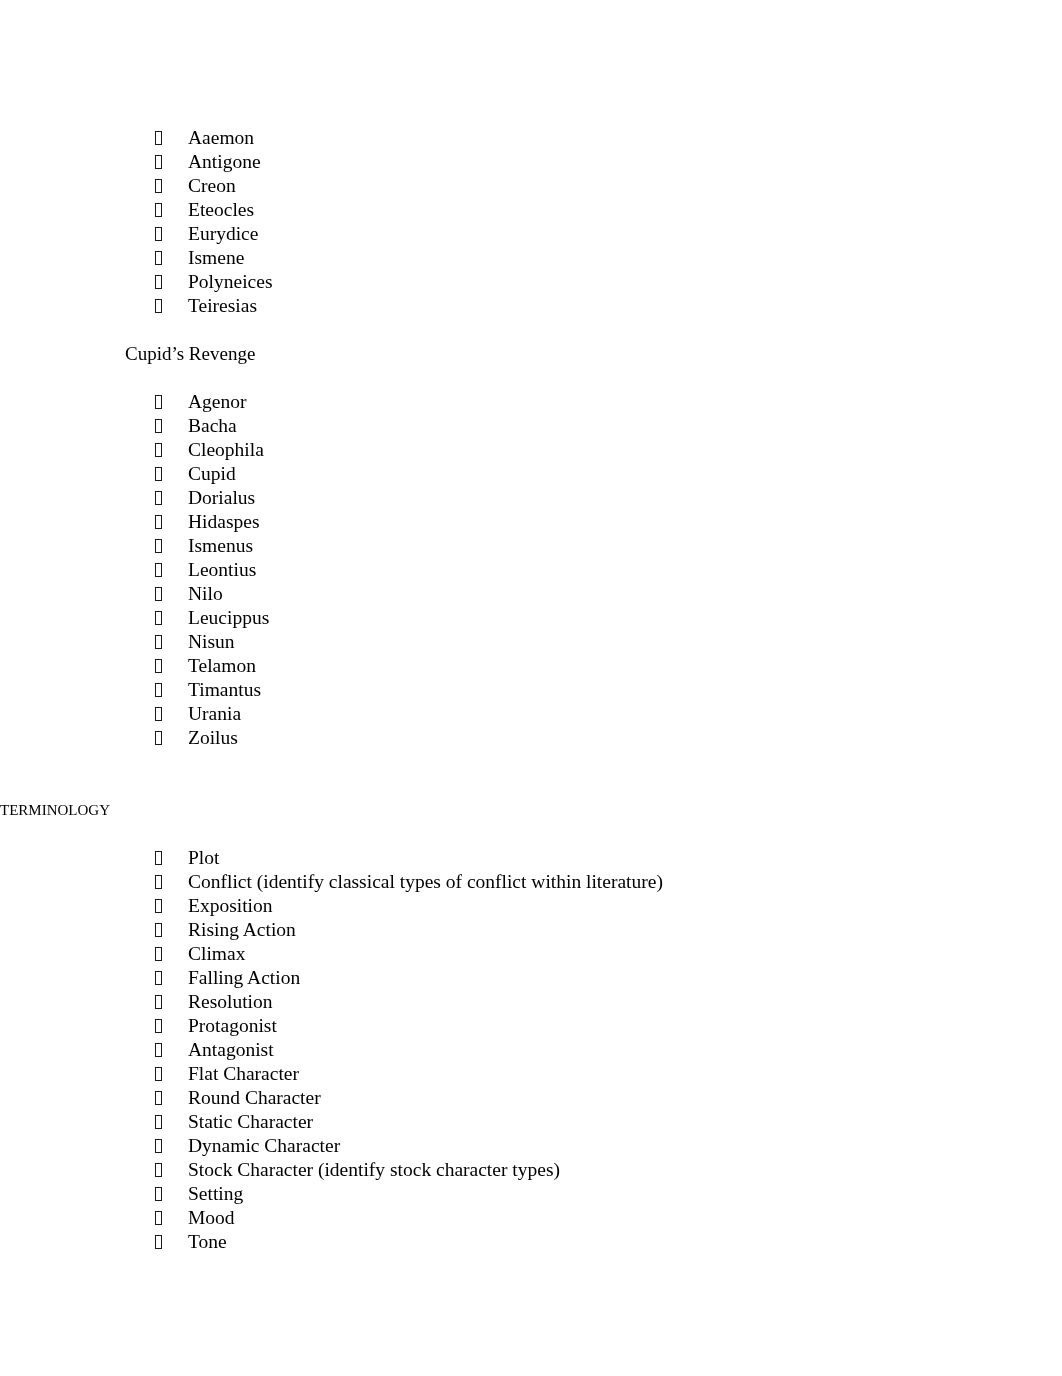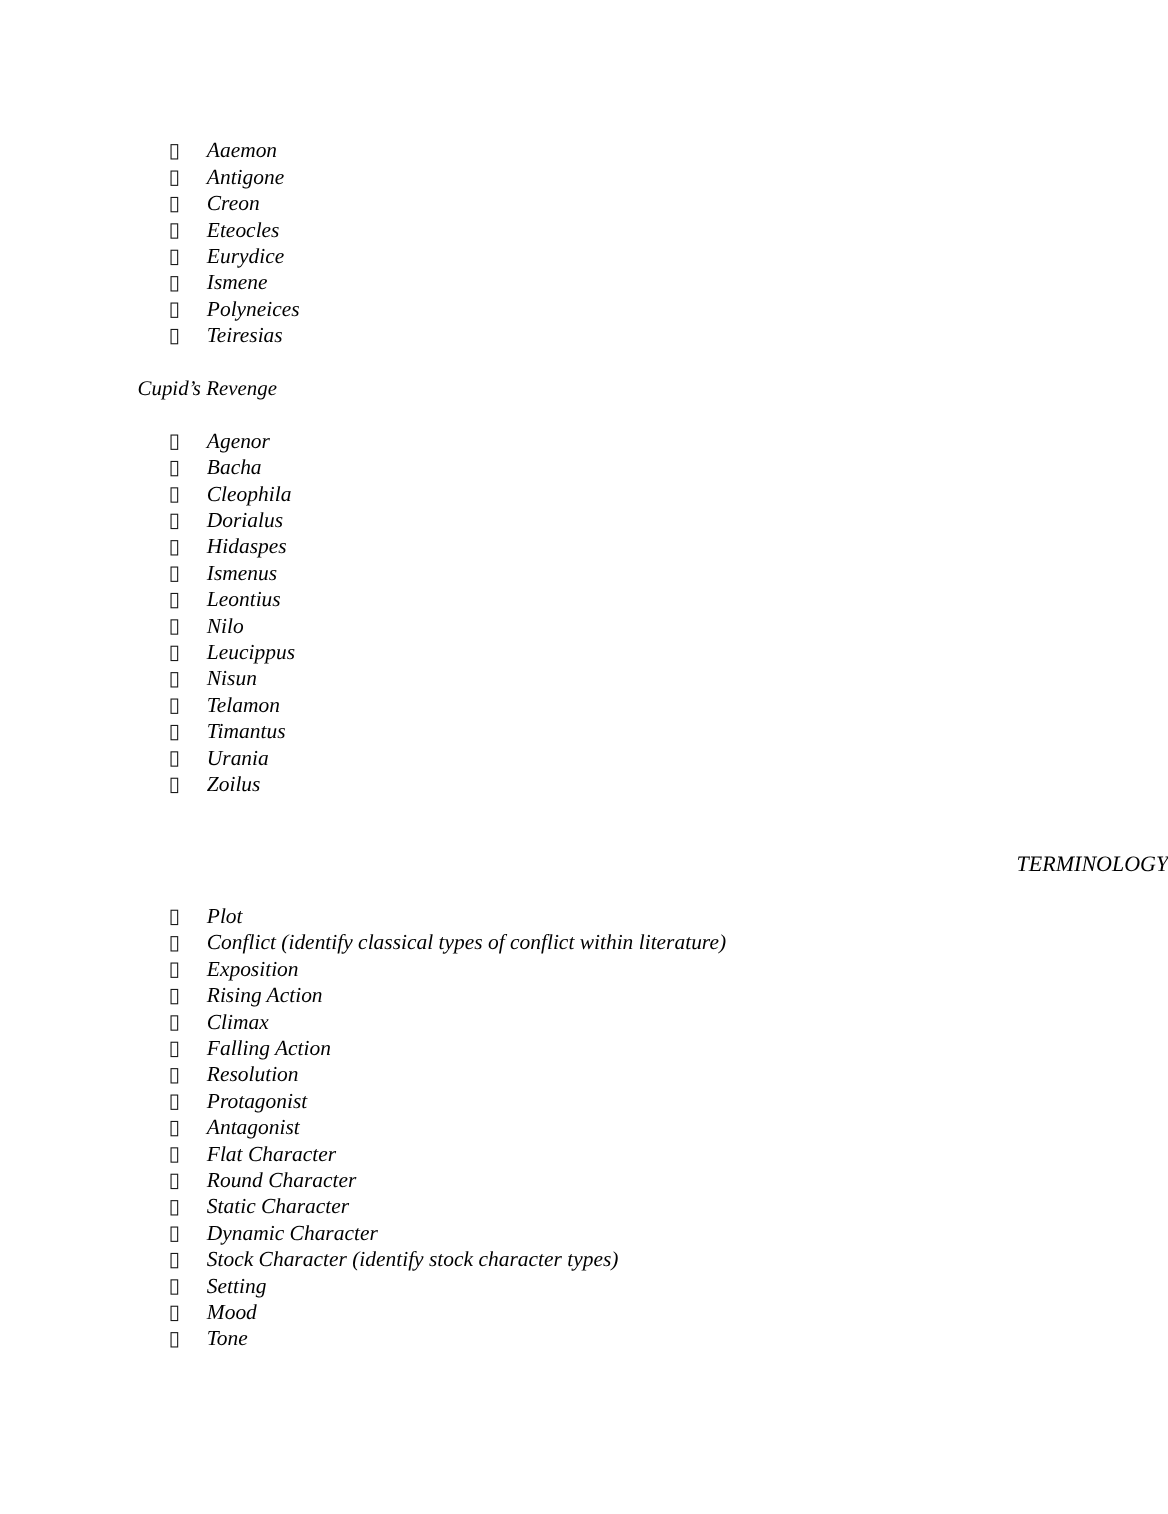--- a/index.html
+++ b/index.html
@@ -16,21 +16,20 @@
     -webkit-font-smoothing: antialiased;
   }
   .page {
     position: absolute;
     left: 0;
     top: 0;
     width: 1062px;
     height: 1376px;
     background: #ffffff;
     overflow: hidden;
-    font-style: italic;
   }
   .content {
     position: absolute;
     left: 0;
     top: 0;
     width: 1062px;
   }
 
   
   ul.doc-list {
@@ -71,23 +70,23 @@
     line-height: 24px;
     font-size: 19px;
     font-weight: normal;
     white-space: nowrap;
   }
   .centered-heading {
     margin: 0;
     padding: 0;
     height: 24px;
     line-height: 24px;
-    font-size: 20px;
+    font-size: 15px;
     font-weight: normal;
-    text-align: right;
+    text-align: left;
     white-space: nowrap;
   }
 
   
   .spacer-line {
     height: 24px;
     line-height: 24px;
     font-size: 19.5px;
   }
   .top-margin {
@@ -118,20 +117,21 @@
     <div class="section-heading">
       <span>Cupid’s Revenge</span>
     </div>
 
     <div class="spacer-line"></div>
 
     <ul class="doc-list">
         <li><span class="bullet-box"></span><span class="item-text">Agenor</span></li>
         <li><span class="bullet-box"></span><span class="item-text">Bacha</span></li>
         <li><span class="bullet-box"></span><span class="item-text">Cleophila</span></li>
+        <li><span class="bullet-box"></span><span class="item-text">Cupid</span></li>
         <li><span class="bullet-box"></span><span class="item-text">Dorialus</span></li>
         <li><span class="bullet-box"></span><span class="item-text">Hidaspes</span></li>
         <li><span class="bullet-box"></span><span class="item-text">Ismenus</span></li>
         <li><span class="bullet-box"></span><span class="item-text">Leontius</span></li>
         <li><span class="bullet-box"></span><span class="item-text">Nilo</span></li>
         <li><span class="bullet-box"></span><span class="item-text">Leucippus</span></li>
         <li><span class="bullet-box"></span><span class="item-text">Nisun</span></li>
         <li><span class="bullet-box"></span><span class="item-text">Telamon</span></li>
         <li><span class="bullet-box"></span><span class="item-text">Timantus</span></li>
         <li><span class="bullet-box"></span><span class="item-text">Urania</span></li>

